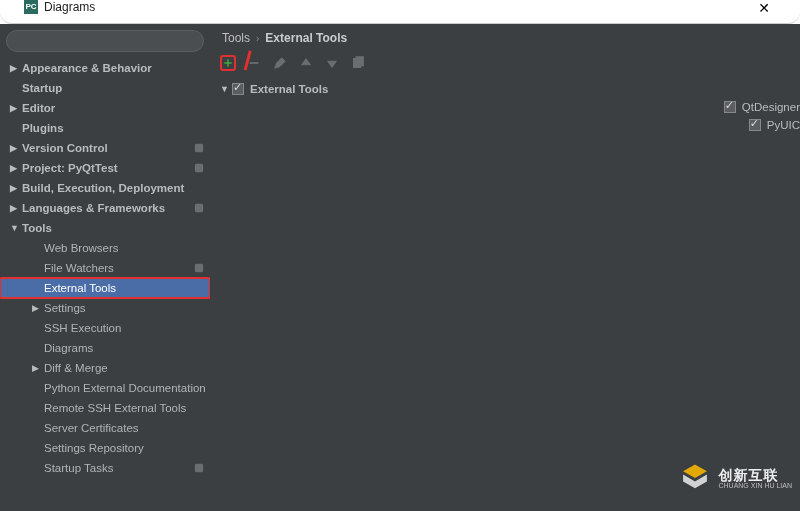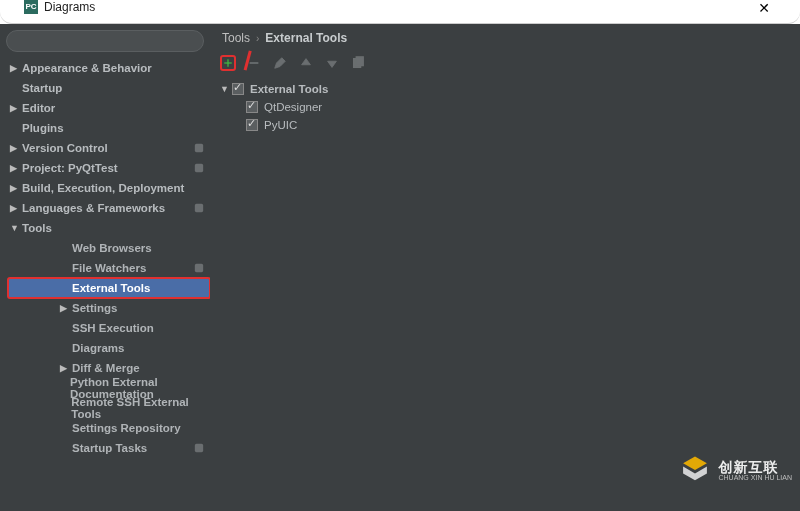--- a/index.html
+++ b/index.html
@@ -13,21 +13,21 @@
 
 .sidebar { width: 210px; background: #3b3f41; color: #bfbfbf; font-size: 12px; display: flex; flex-direction: column; }
 .search-wrap { padding: 6px; background: #3b3f41; }
 .search { width: 100%; height: 22px; background: #4a4e50; border: 1px solid #5a5e60; border-radius: 12px; padding: 0 8px 0 24px; color: #bbb; font-size: 11px; position: relative; }
 .search-wrap { position: relative; }
 .search-icon { position: absolute; left: 14px; top: 10px; width: 12px; height: 12px; }
 .search-icon svg { width: 12px; height: 12px; stroke: #888; fill: none; stroke-width: 2; }
 
 .tree { flex: 1; overflow: auto; }
 .tree-item { height: 20px; display: flex; align-items: center; padding-left: 10px; cursor: default; position: relative; color: #b8bcbf; font-weight: bold; font-size: 11.5px; }
-.tree-item.sub { font-weight: bold; padding-left: 52px; color: #b0b4b7; margin-left: 8px; }
+.tree-item.sub { font-weight: normal; padding-left: 32px; color: #b0b4b7; }
 .tree-item .arrow { width: 10px; display: inline-block; font-size: 9px; color: #bbb; margin-right: 2px; }
 .tree-item .badge { position: absolute; right: 6px; top: 5px; width: 10px; height: 10px; }
 .tree-item .badge svg { width: 10px; height: 10px; fill: #6a6e70; }
 .tree-item.selected { background: #4a6da7; color: #fff; }
 .tree-item.red-box { outline: 2px solid #e03030; outline-offset: -1px; border-radius: 2px; }
 
 .main { flex: 1; background: #3b3f41; display: flex; flex-direction: column; }
 .breadcrumb { height: 28px; display: flex; align-items: center; padding-left: 12px; font-size: 12px; color: #bfbfbf; }
 .breadcrumb .sep { margin: 0 6px; color: #888; font-size: 10px; }
 .breadcrumb .current { font-weight: bold; color: #c8ccce; }
@@ -37,25 +37,25 @@
 .tool-btn svg { width: 14px; height: 14px; }
 .add-hl { border: 2px solid #e03030; border-radius: 3px; padding: 1px; }
 .add-hl svg { stroke: #3fba3f; }
 .red-mark { position: absolute; width: 14px; height: 20px; border-left: 3px solid #e03030; transform: rotate(15deg); }
 
 .tool-tree { padding: 6px 0 0 10px; font-size: 11.5px; color: #b0b4b7; }
 .tool-tree .row { height: 18px; display: flex; align-items: center; }
 .tool-tree .row .tri { width: 10px; font-size: 9px; color: #bbb; margin-right: 2px; }
 .tool-tree .row .chk { width: 12px; height: 12px; border: 1px solid #888; background: #5a5e60; margin-right: 6px; position: relative; }
 .tool-tree .row .chk.checked::after { content: "✓"; position: absolute; top: -3px; left: 0; font-size: 11px; color: #ddd; }
-.tool-tree .row.sub { padding-left: 26px; }
+.tool-tree .row.sub { padding-left: 26px; justify-content: flex-end; }
 .tool-tree .row .lbl { color: #b8bcbf; font-weight: bold; }
 .tool-tree .row.sub .lbl { font-weight: normal; }
 
-.watermark { position: absolute; right: 8px; bottom: 24px; display: flex; align-items: center; gap: 6px; opacity: 0.9; }
+.watermark { position: absolute; right: 8px; bottom: 16px; display: flex; align-items: center; gap: 6px; opacity: 0.9; }
 .watermark .logo { width: 34px; height: 34px; }
 .watermark .txt { color: #fff; font-size: 14px; font-weight: bold; letter-spacing: 1px; line-height: 1; }
 .watermark .txt small { display: block; font-size: 7px; letter-spacing: 0; font-weight: normal; color: #ccc; }
 
 .disabled svg { stroke: #6a6e70; fill: #6a6e70; }
 </style>
 </head>
 <body>
 
 <div class="titlebar">
@@ -153,20 +153,24 @@
           <span class="arrow">▶</span>
           <span>Diff &amp; Merge</span>
         </div>
         <div class="tree-item sub">
           <span class="arrow"></span>
           <span>Python External Documentation</span>
         </div>
         <div class="tree-item sub">
           <span class="arrow"></span>
           <span>Remote SSH External Tools</span>
+        </div>
+        <div class="tree-item sub">
+          <span class="arrow"></span>
+          <span>Server Certificates</span>
         </div>
         <div class="tree-item sub">
           <span class="arrow"></span>
           <span>Settings Repository</span>
         </div>
         <div class="tree-item sub">
           <span class="arrow"></span>
           <span>Startup Tasks</span>
           <span class="badge"><svg viewBox="0 0 12 12">
               <rect x="1" y="1" width="10" height="10" rx="2"></rect>

